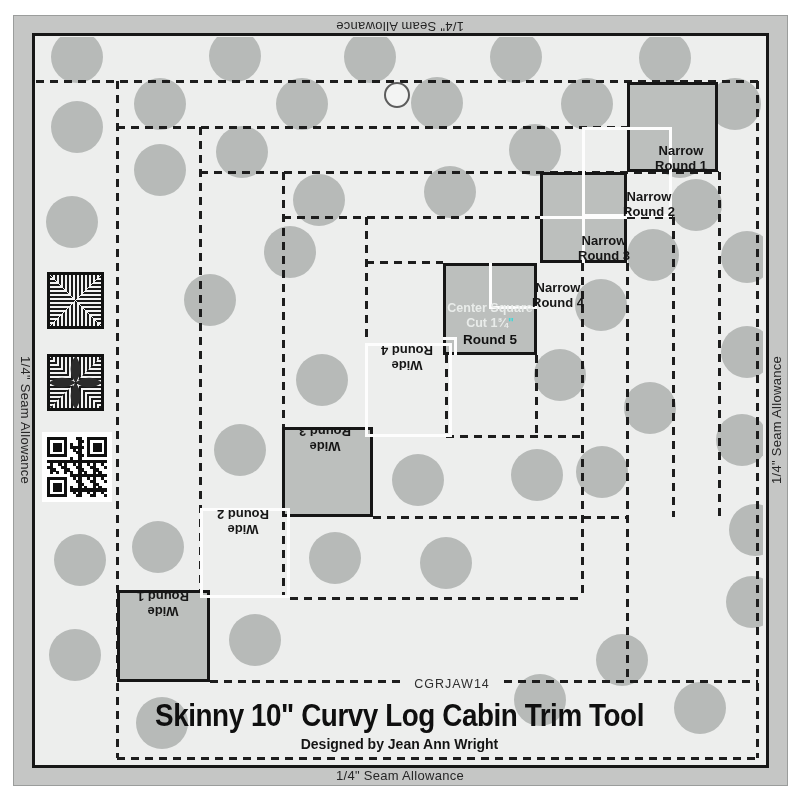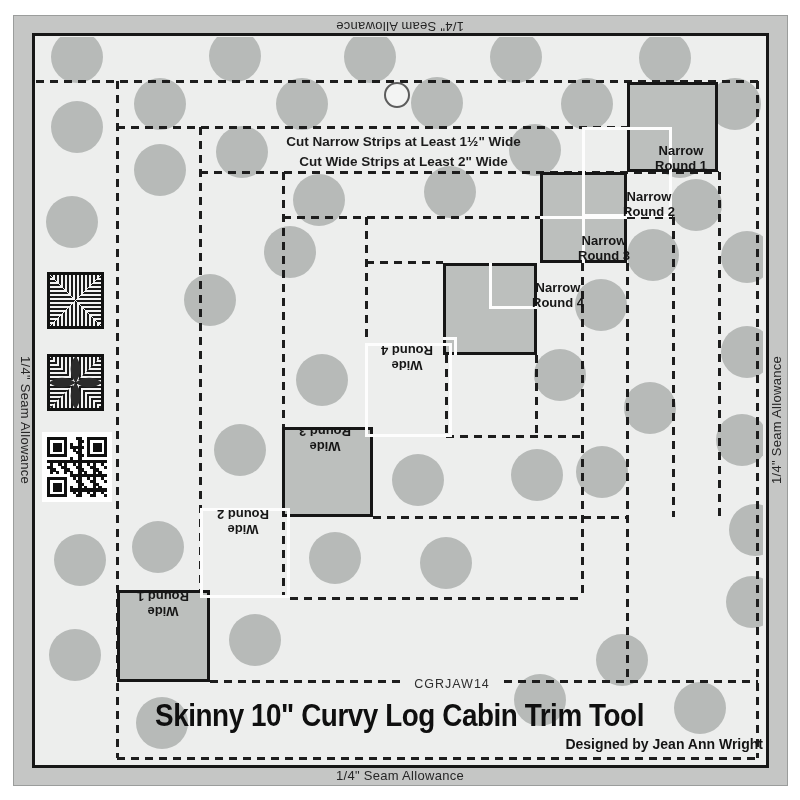--- a/index.html
+++ b/index.html
@@ -34,21 +34,21 @@
   .center-label { position:absolute; left:407px; top:264px; width:94px; text-align:center; }
   .center-label .cw { font-size:12.5px; font-weight:600; line-height:15px; color:#e9ecea; }
   .center-label .cb { font-size:13.5px; font-weight:700; line-height:17px; color:#121212; }
   .center-label .cyan { color:#3fd8d8; }
   .sku { position:absolute; left:416px; top:647px; transform:translate(-50%,-50%);
          background:#edeeed; padding:0 9px; font-size:12.5px; letter-spacing:1px;
          color:#2e2e2e; font-weight:500; }
   .title { position:absolute; left:0; right:0; top:660px; text-align:center;
            font-size:32px; font-weight:700; color:#0f0f0f; letter-spacing:-0.5px;
            transform:scaleX(0.87); }
-  .designer { position:absolute; left:0; right:0; top:699px; text-align:right;
+  .designer { position:absolute; left:0; right:0; top:699px; text-align:center;
               font-size:14px; font-weight:700; color:#141414; }
   .logo { position:absolute; left:370px; top:559px; width:90px; height:90px;
           border-radius:50%; background:#a2a3a2; text-align:center; color:#131313;
           overflow:hidden; }
   .fox { display:block; margin:5px auto 0; width:64px; height:22px; }
   .l-creative { display:block; font-size:14.5px; font-weight:700; letter-spacing:-0.5px;
                 line-height:12px; margin-left:-16px; }
   .l-grids { display:block; font-size:12px; font-weight:700; line-height:10px; margin-left:24px; }
   .l-tag { position:absolute; left:7px; top:37px; width:22px; font-size:3.5px; line-height:4px;
            text-align:left; }
@@ -185,25 +185,26 @@
           <div>Round 2</div>
         </div>
         <div class="rlabel rot" style="left: 127px; top: 566px;">
           <div>Wide</div>
           <div>Round 1</div>
         </div>
       </div>
 
     <div class="hole"></div>
 
-    <div class="instructions">
-      <div>Cut Narrow Strips at Least 1½" Wide</div>
-      <div>Cut Wide Strips at Least 2" Wide</div>
+
+    <div class="center-label">
+      <div class="cw">Center Square</div>
+      <div class="cw"><span>Cut 1¾</span><span class="cyan">"</span></div>
+      <div class="cb">Round 5</div>
     </div>
-
 
     <svg class="blk blk1" viewBox="0 0 57 57">
       <defs>
         <pattern id="phA" width="57" height="4" patternUnits="userSpaceOnUse">
           <rect width="57" height="4" fill="#f2f2f2"></rect>
             <rect width="57" height="2" fill="#1a1a1a"></rect>
         </pattern>
         <pattern id="pvA" width="4" height="57" patternUnits="userSpaceOnUse">
           <rect width="4" height="57" fill="#f2f2f2"></rect>
             <rect width="2" height="57" fill="#1a1a1a"></rect>

